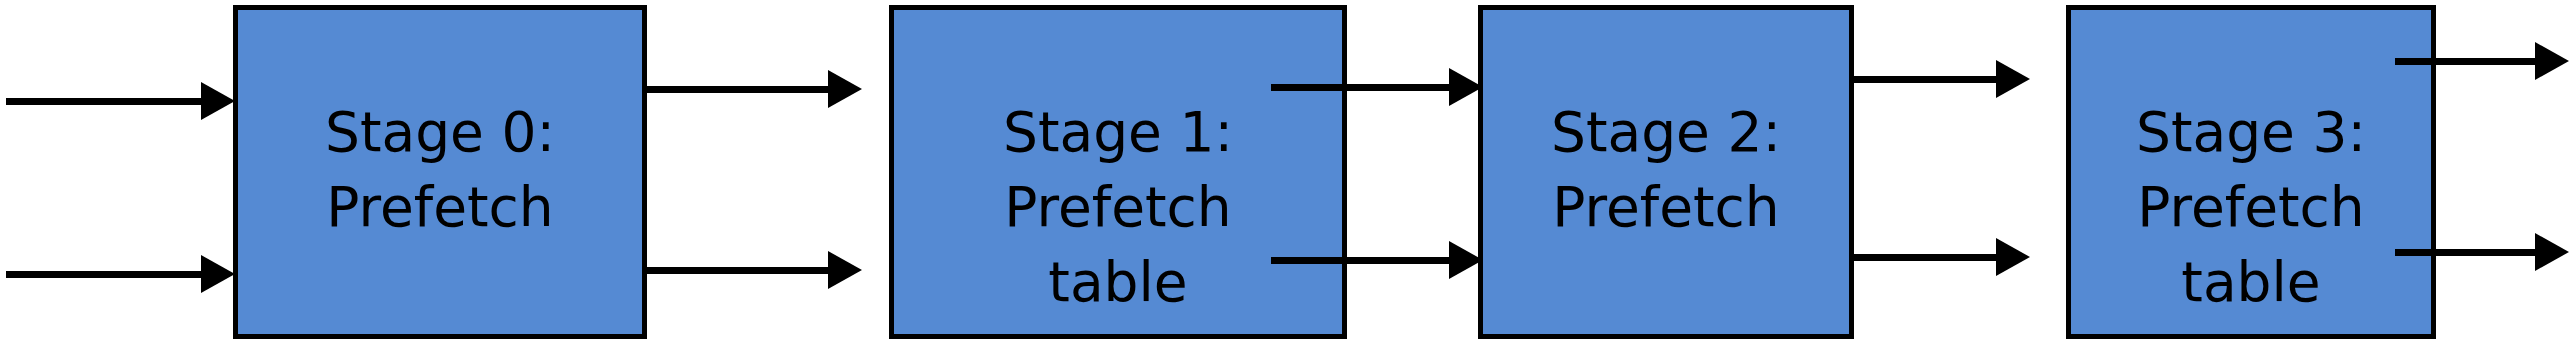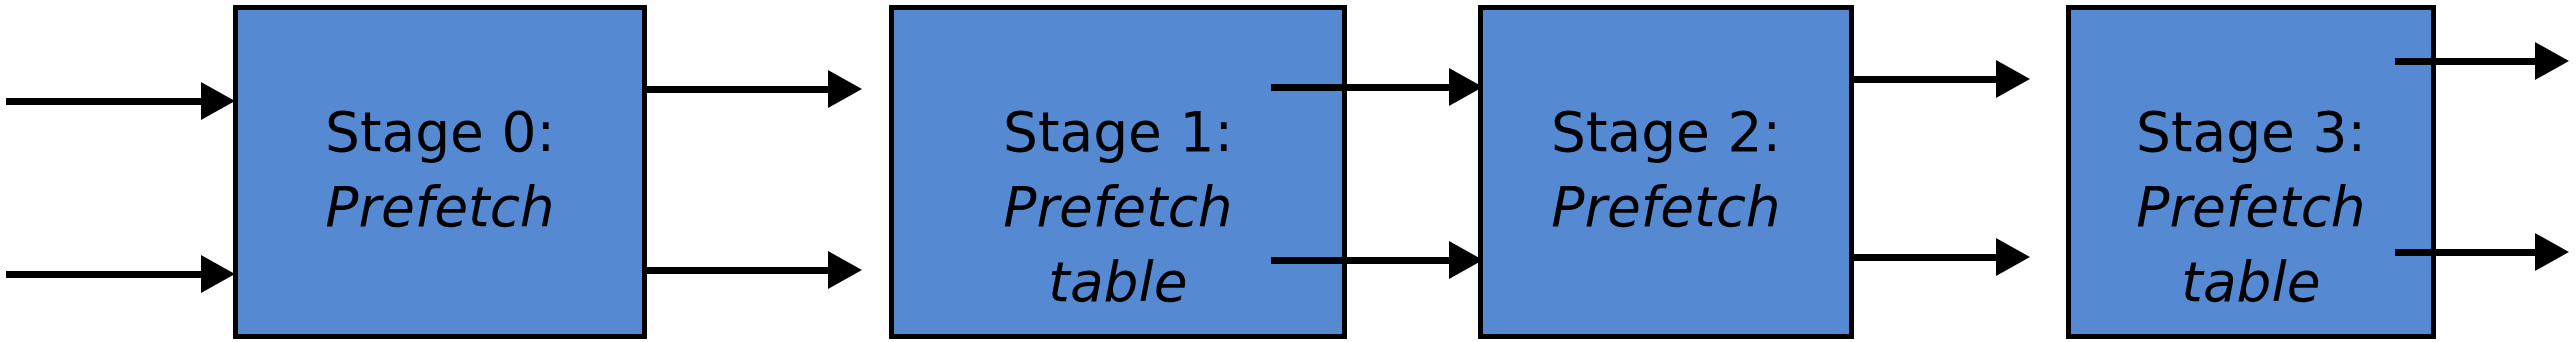--- a/index.html
+++ b/index.html
@@ -33,21 +33,21 @@
     left: 0;
     right: 0;
     top: 85px;
     text-align: center;
     color: var(--text);
     font-size: 55px;
     line-height: 75px;
     white-space: nowrap;
   }
   .stage-title { font-style: normal; }
-  .stage-sub   { font-style: italic; }
+  .stage-sub   { }
   .arrow { position: absolute; height: 38px; }
   .arrow .shaft {
     position: absolute;
     left: 0;
     right: 31px;
     top: 50%;
     height: 7px;
     margin-top: -3.5px;
     background: var(--arrow);
   }

